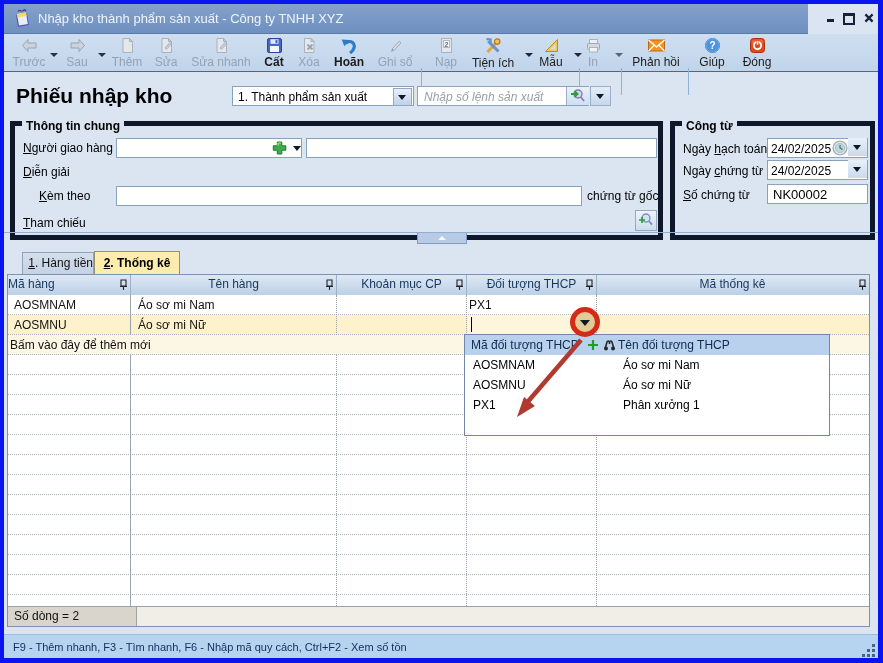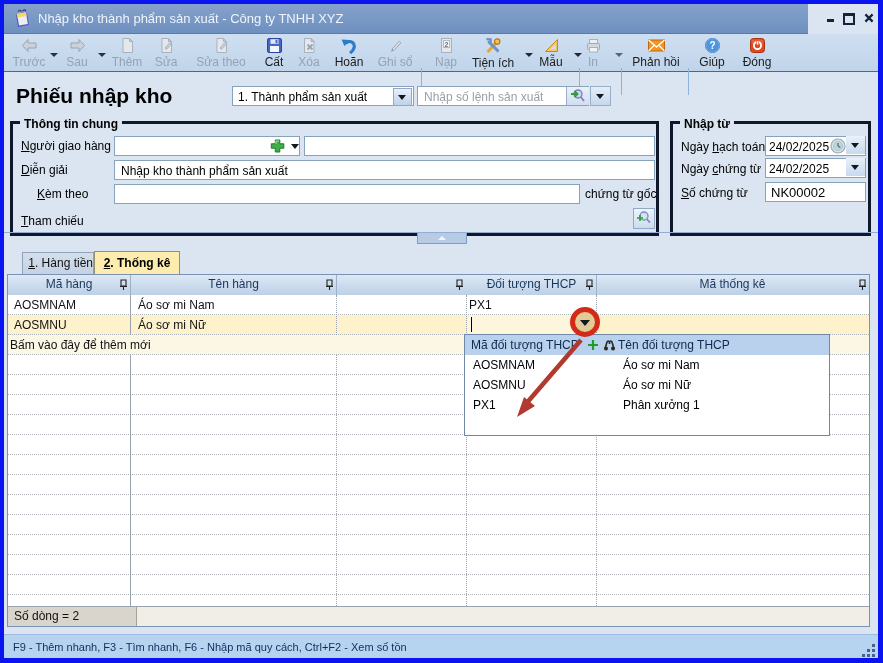--- a/index.html
+++ b/index.html
@@ -4,24 +4,24 @@
 body{background:#0a14f0;font-family:"Liberation Sans",sans-serif;position:relative}
 .abs{position:absolute}
 #win{position:absolute;left:4px;top:4px;width:874px;height:654px;background:#dae5f1;overflow:hidden}
 #tbar{position:absolute;left:0;top:0;width:804px;height:29px;background:linear-gradient(#85a1ca,#6e90c0);border-bottom:1px solid #5d7aa6}
 #tbar .ttl{position:absolute;left:34px;top:7px;font-size:13px;color:#eef4fb}
 #tools{position:absolute;left:0;top:30px;width:874px;height:37px;background:linear-gradient(#cfdff1,#c0d4ea);border-bottom:1px solid #54657c}
 .ti{position:absolute;top:3px;height:33px;text-align:center}
 .ti svg{display:block;margin:0 auto}
 .lb{font-size:12px;display:block;margin-top:1px;color:#1c1c1c;white-space:nowrap}
 .dis{color:#96a2b4}
-.bold{font-weight:normal}
+.bold{font-weight:bold}
 .caret{position:absolute;width:0;height:0;border-left:4px solid transparent;border-right:4px solid transparent;border-top:4px solid #5a6678}
 .tsep{position:absolute;top:34px;width:1px;height:27px;background:#8fb2d9}
-.fs{position:absolute;border:3px solid #0f172a;background:#dae5f1}
+.fs{position:absolute;border:5px solid #0f172a;background:#dae5f1}
 .fs>.cap{position:absolute;left:7px;top:-7px;background:#dae5f1;padding:0 4px;font-size:12px;font-weight:bold;color:#000}
 .lbl{position:absolute;font-size:12px;color:#000;white-space:nowrap}
 .lbl u{text-decoration:underline}
 .inp{position:absolute;background:#fff;border:1px solid #86a2bc;font-size:12px;color:#000}
 .cbtn{position:absolute;background:linear-gradient(#f4f8fc,#cfdded);border:1px solid #93a8c4}
 .dn{position:absolute;width:0;height:0;border-left:4px solid transparent;border-right:4px solid transparent;border-top:5px solid #101820}
 </style></head><body>
 <div id="win">
 <div id="tbar">
  <svg class="abs" style="left:10px;top:5px" width="17" height="19" viewBox="0 0 17 19">
@@ -66,21 +66,21 @@
           <path d="M7,11 L12,5.5 L13.5,7 L8.5,12.2 Z" fill="#cfd4db" stroke="#9aa3b0" stroke-width="0.8"></path>
         </svg>
         <span class="lb dis">Sửa</span>
       </div>
  <div class="ti" style="left:182px;width:70px">
         <svg width="17" height="17" viewBox="0 0 17 17">
           <path d="M4,1.5 L10.5,1.5 L13.5,4.5 L13.5,15.5 L4,15.5 Z" fill="#e4e7ec" stroke="#a9b1bd"></path>
           <path d="M10.5,1.5 L10.5,4.5 L13.5,4.5 Z" fill="#c9cfd8" stroke="#a9b1bd"></path>
           <path d="M7,11 L12,5.5 L13.5,7 L8.5,12.2 Z" fill="#cfd4db" stroke="#9aa3b0" stroke-width="0.8"></path>
         </svg>
-        <span class="lb dis">Sửa theo</span>
+        <span class="lb dis">Sửa nhanh</span>
       </div>
  <div class="ti" style="left:252px;width:36px">
         <svg width="17" height="17" viewBox="0 0 17 17">
           <rect x="1.5" y="1.5" width="14" height="14" rx="1.5" fill="#4866c6" stroke="#2a44a0"></rect>
           <rect x="4.5" y="2.2" width="8" height="4.6" fill="#e2e9f7"></rect>
           <rect x="9.5" y="2.8" width="2" height="3.4" fill="#4866c6"></rect>
           <rect x="4" y="9" width="9" height="6" fill="#f3f6fb"></rect>
         </svg>
         <span class="lb bold">Cất</span>
       </div>
@@ -172,21 +172,21 @@
       </div>
 </div>
 <div class="abs" style="left:12px;top:80px;font-size:21px;font-weight:bold;color:#000">Phiếu nhập kho</div>
 <div class="inp" style="left:228px;top:82px;width:180px;height:18px">
   <span class="abs" style="left:5px;top:3px">1. Thành phẩm sản xuất</span>
   <div class="cbtn" style="right:1px;top:1px;width:17px;height:16px;background:linear-gradient(#e8f0fa,#bdd2ea)">
         <div class="dn" style="left:4px;top:6px"></div>
       </div>
 </div>
 <div class="inp" style="left:413px;top:82px;width:170px;height:18px;border-color:#8aa4bc">
-  <span class="abs" style="left:6px;top:3px;color:#9aa0a8;">Nhập số lệnh sản xuất</span>
+  <span class="abs" style="left:6px;top:3px;color:#9aa0a8;font-style:italic">Nhập số lệnh sản xuất</span>
   <div class="abs" style="left:148px;top:0px;width:22px;height:18px;background:linear-gradient(#eaf1fa,#cfdff0);border-left:1px solid #9ab0c8">
    <svg width="18" height="16" viewBox="0 0 18 16" style="margin:1px 0 0 1px">
           <circle cx="10" cy="6" r="4" fill="#c8d8ee" stroke="#8a7ab8" stroke-width="1.4"></circle>
           <path d="M12.8,9 L16,13" stroke="#8a7ab8" stroke-width="1.8"></path>
           <path d="M3,6 L9,6 M6.5,3 L9.5,6 L6.5,9" fill="none" stroke="#2e9e3a" stroke-width="1.8"></path>
         </svg>
   </div>
 </div>
 <div class="cbtn" style="left:586px;top:82px;width:19px;height:18px;border-color:#9ab0c8;background:linear-gradient(#e4edf8,#c6d8ec)">
       <div class="dn" style="left:5px;top:7px"></div>
@@ -199,36 +199,33 @@
   <span class="lbl" style="left:24px;top:63px"><u>K</u>èm theo</span>
   <span class="lbl" style="left:8px;top:90px"><u>T</u>ham chiếu</span>
   <div class="inp" style="left:101px;top:12px;width:184px;height:18px">
     <svg class="abs" style="left:155px;top:2px" width="15" height="14" viewBox="0 0 15 14">
           <path d="M5.3,1 L9.8,1 L9.8,4.8 L13.8,4.8 L13.8,9.2 L9.8,9.2 L9.8,13 L5.3,13 L5.3,9.2 L1.3,9.2 L1.3,4.8 L5.3,4.8 Z" fill="#3fae4a" stroke="#1e7a2a"></path>
           <path d="M6,2 L9,2 M6,2 L6,4.8" stroke="#a8e2b0" stroke-width="1.2" fill="none"></path>
         </svg>
     <div class="dn" style="left:176px;top:7px"></div>
   </div>
   <div class="inp" style="left:291px;top:12px;width:349px;height:18px"></div>
-  <div class="inp" style="left:101px;top:36px;width:539px;height:18px">
-        <span class="abs" style="left:6px;top:3px">Nhập kho thành phẩm sản xuất</span>
-      </div>
   <div class="inp" style="left:101px;top:60px;width:464px;height:18px"></div>
   <span class="lbl" style="left:572px;top:63px">chứng từ gốc</span>
   <div class="cbtn" style="left:620px;top:84px;width:20px;height:19px;background:linear-gradient(#eef4fb,#cddded)">
    <svg width="16" height="15" viewBox="0 0 16 15" style="margin:1px 0 0 1px">
           <circle cx="9" cy="6" r="4" fill="#d4e2f2" stroke="#7a8ec0" stroke-width="1.3"></circle>
           <path d="M11.8,9 L15,12.6" stroke="#7a8ec0" stroke-width="1.8"></path>
           <path d="M2,8 L8,8 M5,5 L5,11" stroke="#2e9e3a" stroke-width="1.7"></path>
         </svg>
   </div>
 </div>
 
 <div class="fs" style="left:666px;top:117px;width:195px;height:109px">
-  <span class="cap">Nhập từ</span>
+  <span class="cap">Công từ</span>
   <span class="lbl" style="left:8px;top:16px">Ngày <u>h</u>ạch toán</span>
   <span class="lbl" style="left:8px;top:38px">Ngày <u>c</u>hứng từ</span>
   <span class="lbl" style="left:8px;top:62px"><u>S</u>ố chứng từ</span>
   <div class="inp" style="left:92px;top:12px;width:99px;height:18px">
     <span class="abs" style="left:3px;top:3px;font-size:12px">24/02/2025</span>
     <svg class="abs" style="left:64px;top:1px" width="16" height="16" viewBox="0 0 16 16">
           <circle cx="8" cy="8" r="7" fill="#d8e6e6" stroke="#98aab2" stroke-width="1.2"></circle>
           <circle cx="8" cy="8" r="4.6" fill="#bcd6da" stroke="#a8bcc2" stroke-width="0.8"></circle>
           <path d="M8,5 L8,8 L10.4,9.6" stroke="#4a6a74" stroke-width="1.2" fill="none"></path>
         </svg>
@@ -249,22 +246,23 @@
 
 <div class="abs" style="left:0;top:228px;width:874px;height:1px;background:#93aed2"></div>
 <div class="abs" style="left:413px;top:229px;width:48px;height:10px;background:#b7cbe6;border:1px solid #7e9cc4;border-top:none">
   <div class="abs" style="left:20px;top:3px;width:0;height:0;border-left:4px solid transparent;border-right:4px solid transparent;border-bottom:4px solid #f4f8fc"></div>
 </div>
 <div class="abs" style="left:18px;top:248px;width:70px;height:21px;background:linear-gradient(#d4dfec,#c4d2e4);border:1px solid #93a2b6;border-bottom:none;font-size:12px;text-align:right;line-height:21px;color:#111"><u>1</u>. Hàng tiền</div>
 <div class="abs" style="left:90px;top:247px;width:84px;height:23px;background:#fcedae;border:1px solid #97906e;border-bottom:none;font-size:12px;font-weight:bold;text-align:center;line-height:22px;color:#000"><u>2</u>. Thống kê</div>
 
 <div id="grid" class="abs" style="left:3px;top:270px;width:861px;height:351px;border:1px solid #7a93b4;background:#fff;overflow:hidden">
   <div class="abs" style="left:0;top:0;width:861px;height:20px;background:linear-gradient(#dde8f4,#bdd0e7);border-bottom:1px solid #8ba2bd;font-size:12px;color:#17375e">
-    <div class="abs" style="left:0;top:0;width:122px;height:20px;border-right:1px solid #9db1c8;text-align:center;line-height:19px">Mã hàng</div>
+    <div class="abs" style="left:0;top:0;width:122px;height:20px;border-right:1px solid #9db1c8;text-align:left;line-height:19px">Mã hàng</div>
     <div class="abs" style="left:123px;top:0;width:205px;height:20px;border-right:1px solid #9db1c8;text-align:center;line-height:19px">Tên hàng</div>
+    <div class="abs" style="left:329px;top:0;width:129px;height:20px;border-right:1px solid #9db1c8;text-align:center;line-height:19px">Khoản mục CP</div>
     <div class="abs" style="left:459px;top:0;width:129px;height:20px;border-right:1px solid #9db1c8;text-align:center;line-height:19px">Đối tượng THCP</div>
     <div class="abs" style="left:588px;top:0;width:273px;height:20px;text-align:center;line-height:19px">Mã thống kê</div>
     <svg class="abs" style="left:111px;top:4px" width="9" height="12" viewBox="0 0 9 12">
           <path d="M2,1 L7,1 L7,7 L2,7 Z M1,7.5 L8,7.5 M4.5,7.5 L4.5,11" stroke="#222" stroke-width="1.1" fill="none"></path>
         </svg>
     <svg class="abs" style="left:317px;top:4px" width="9" height="12" viewBox="0 0 9 12">
           <path d="M2,1 L7,1 L7,7 L2,7 Z M1,7.5 L8,7.5 M4.5,7.5 L4.5,11" stroke="#222" stroke-width="1.1" fill="none"></path>
         </svg>
     <svg class="abs" style="left:447px;top:4px" width="9" height="12" viewBox="0 0 9 12">
           <path d="M2,1 L7,1 L7,7 L2,7 Z M1,7.5 L8,7.5 M4.5,7.5 L4.5,11" stroke="#222" stroke-width="1.1" fill="none"></path>

